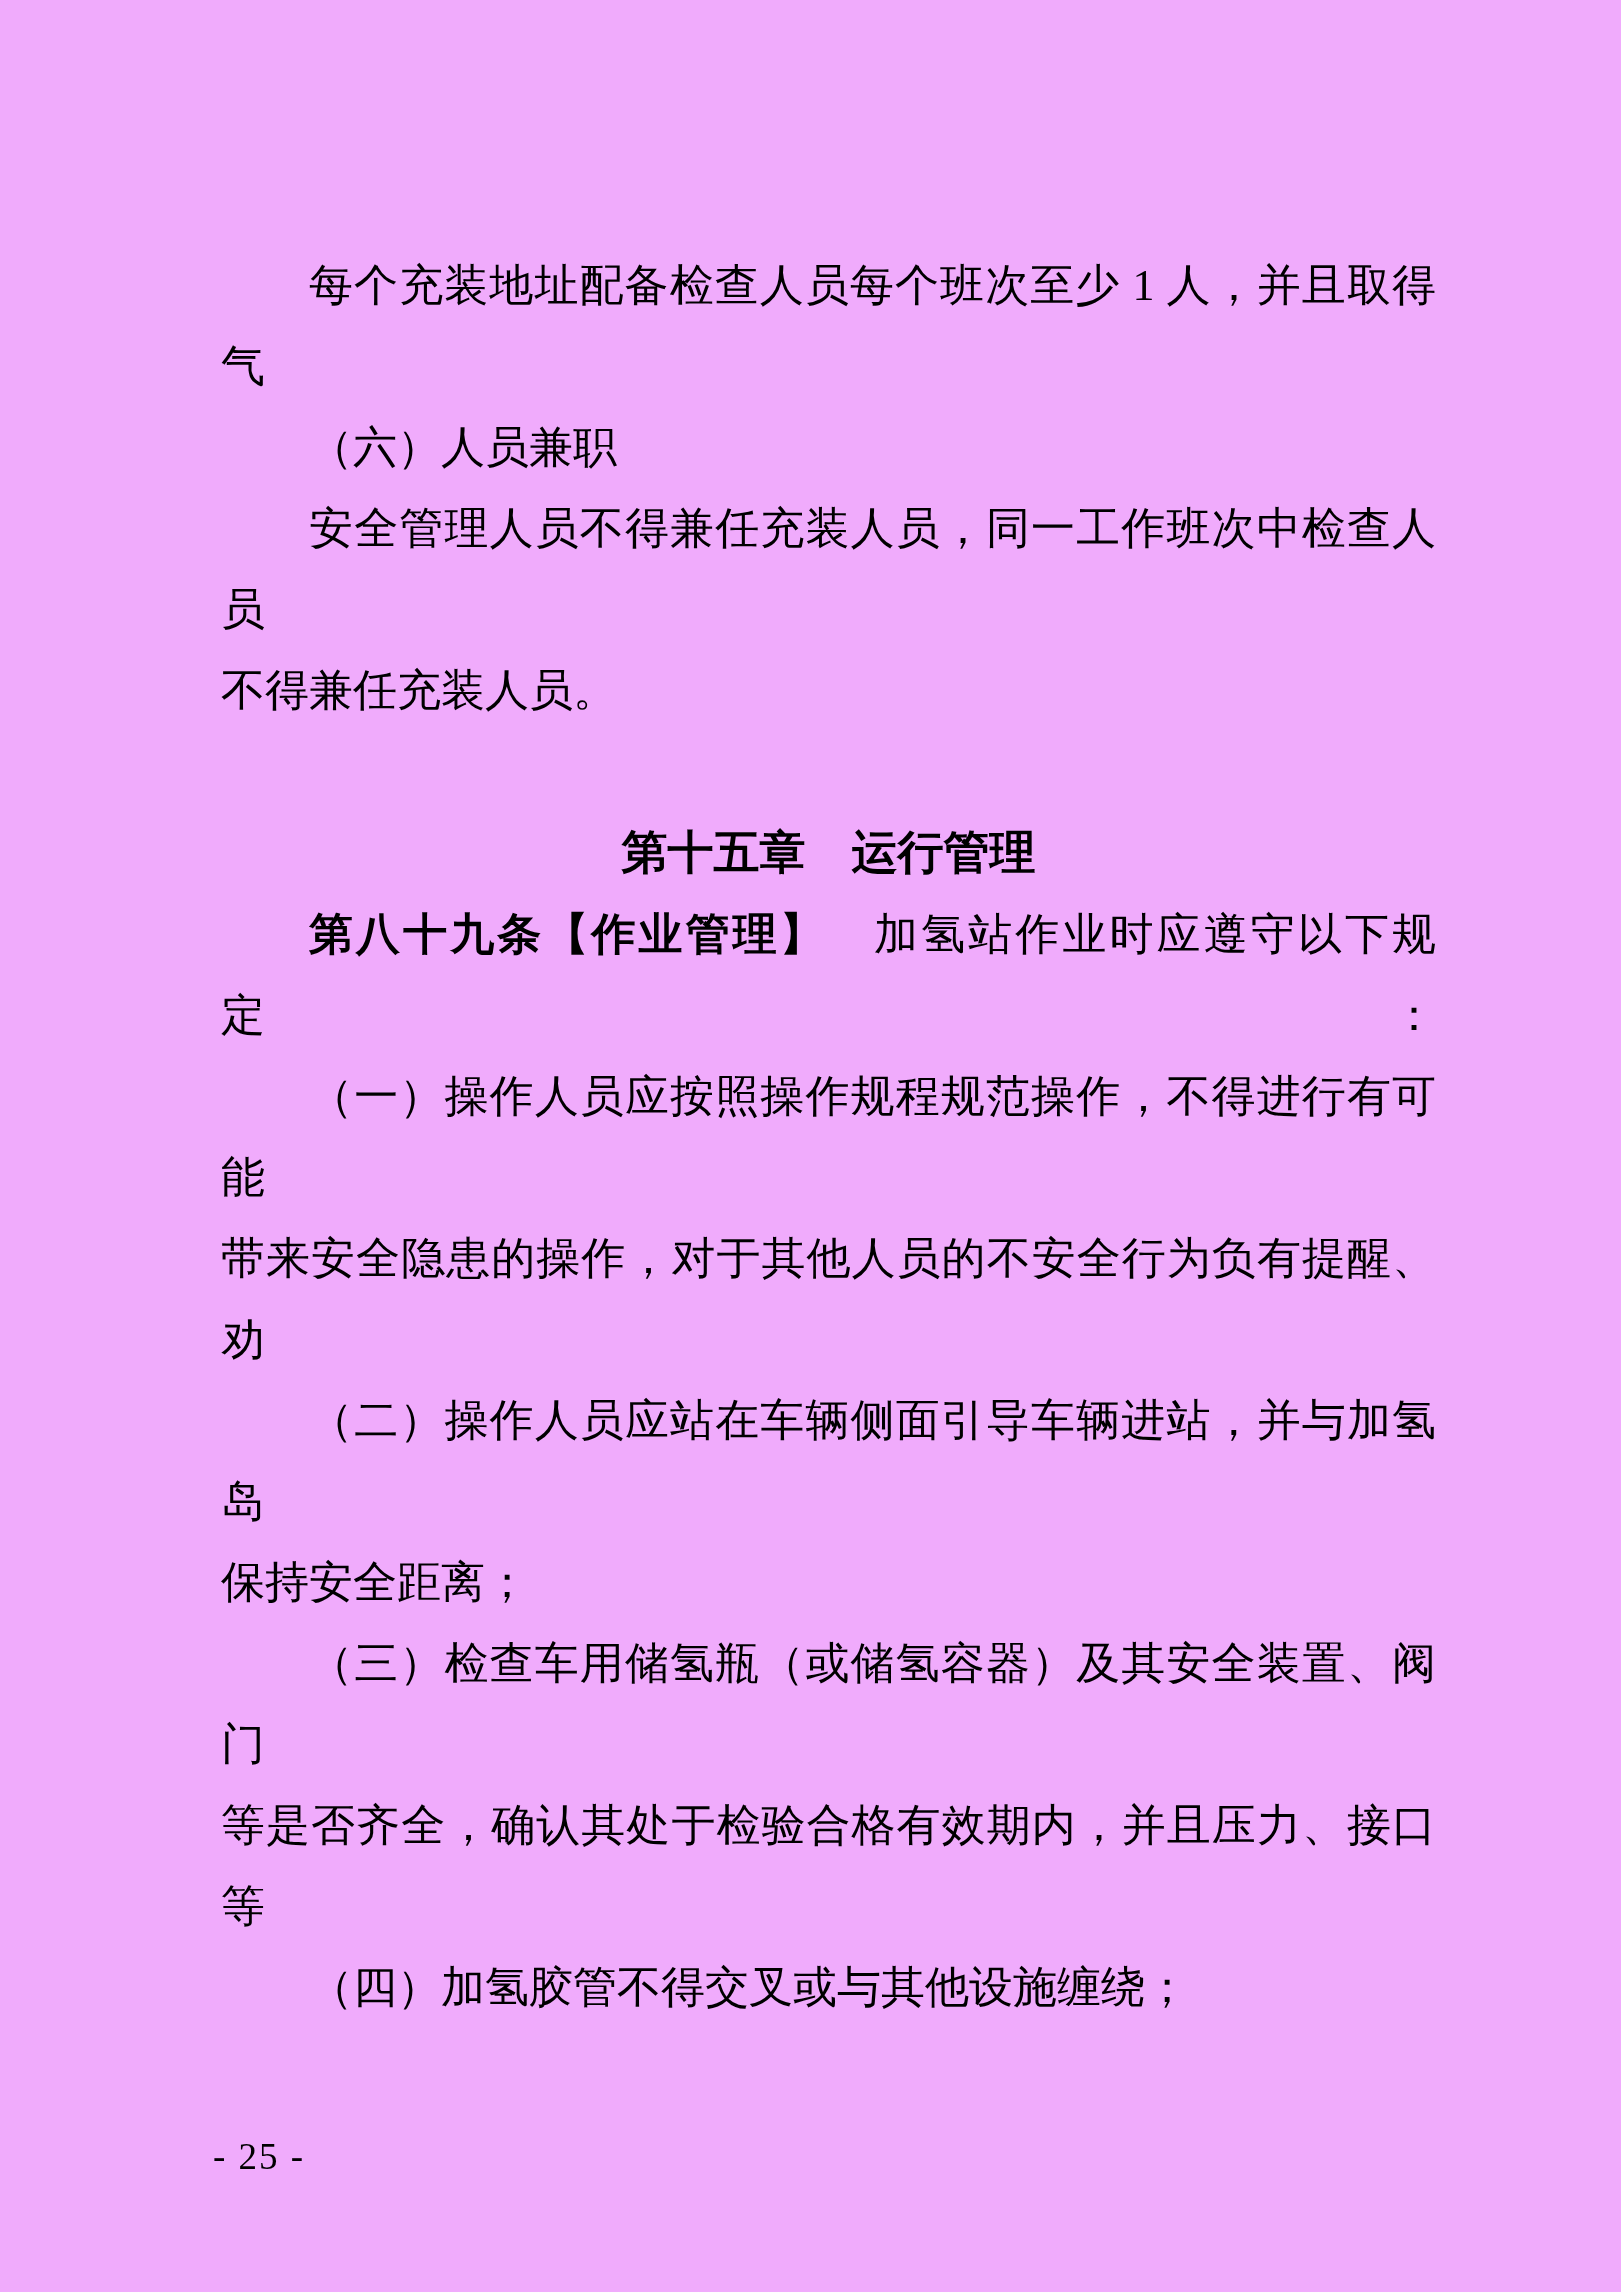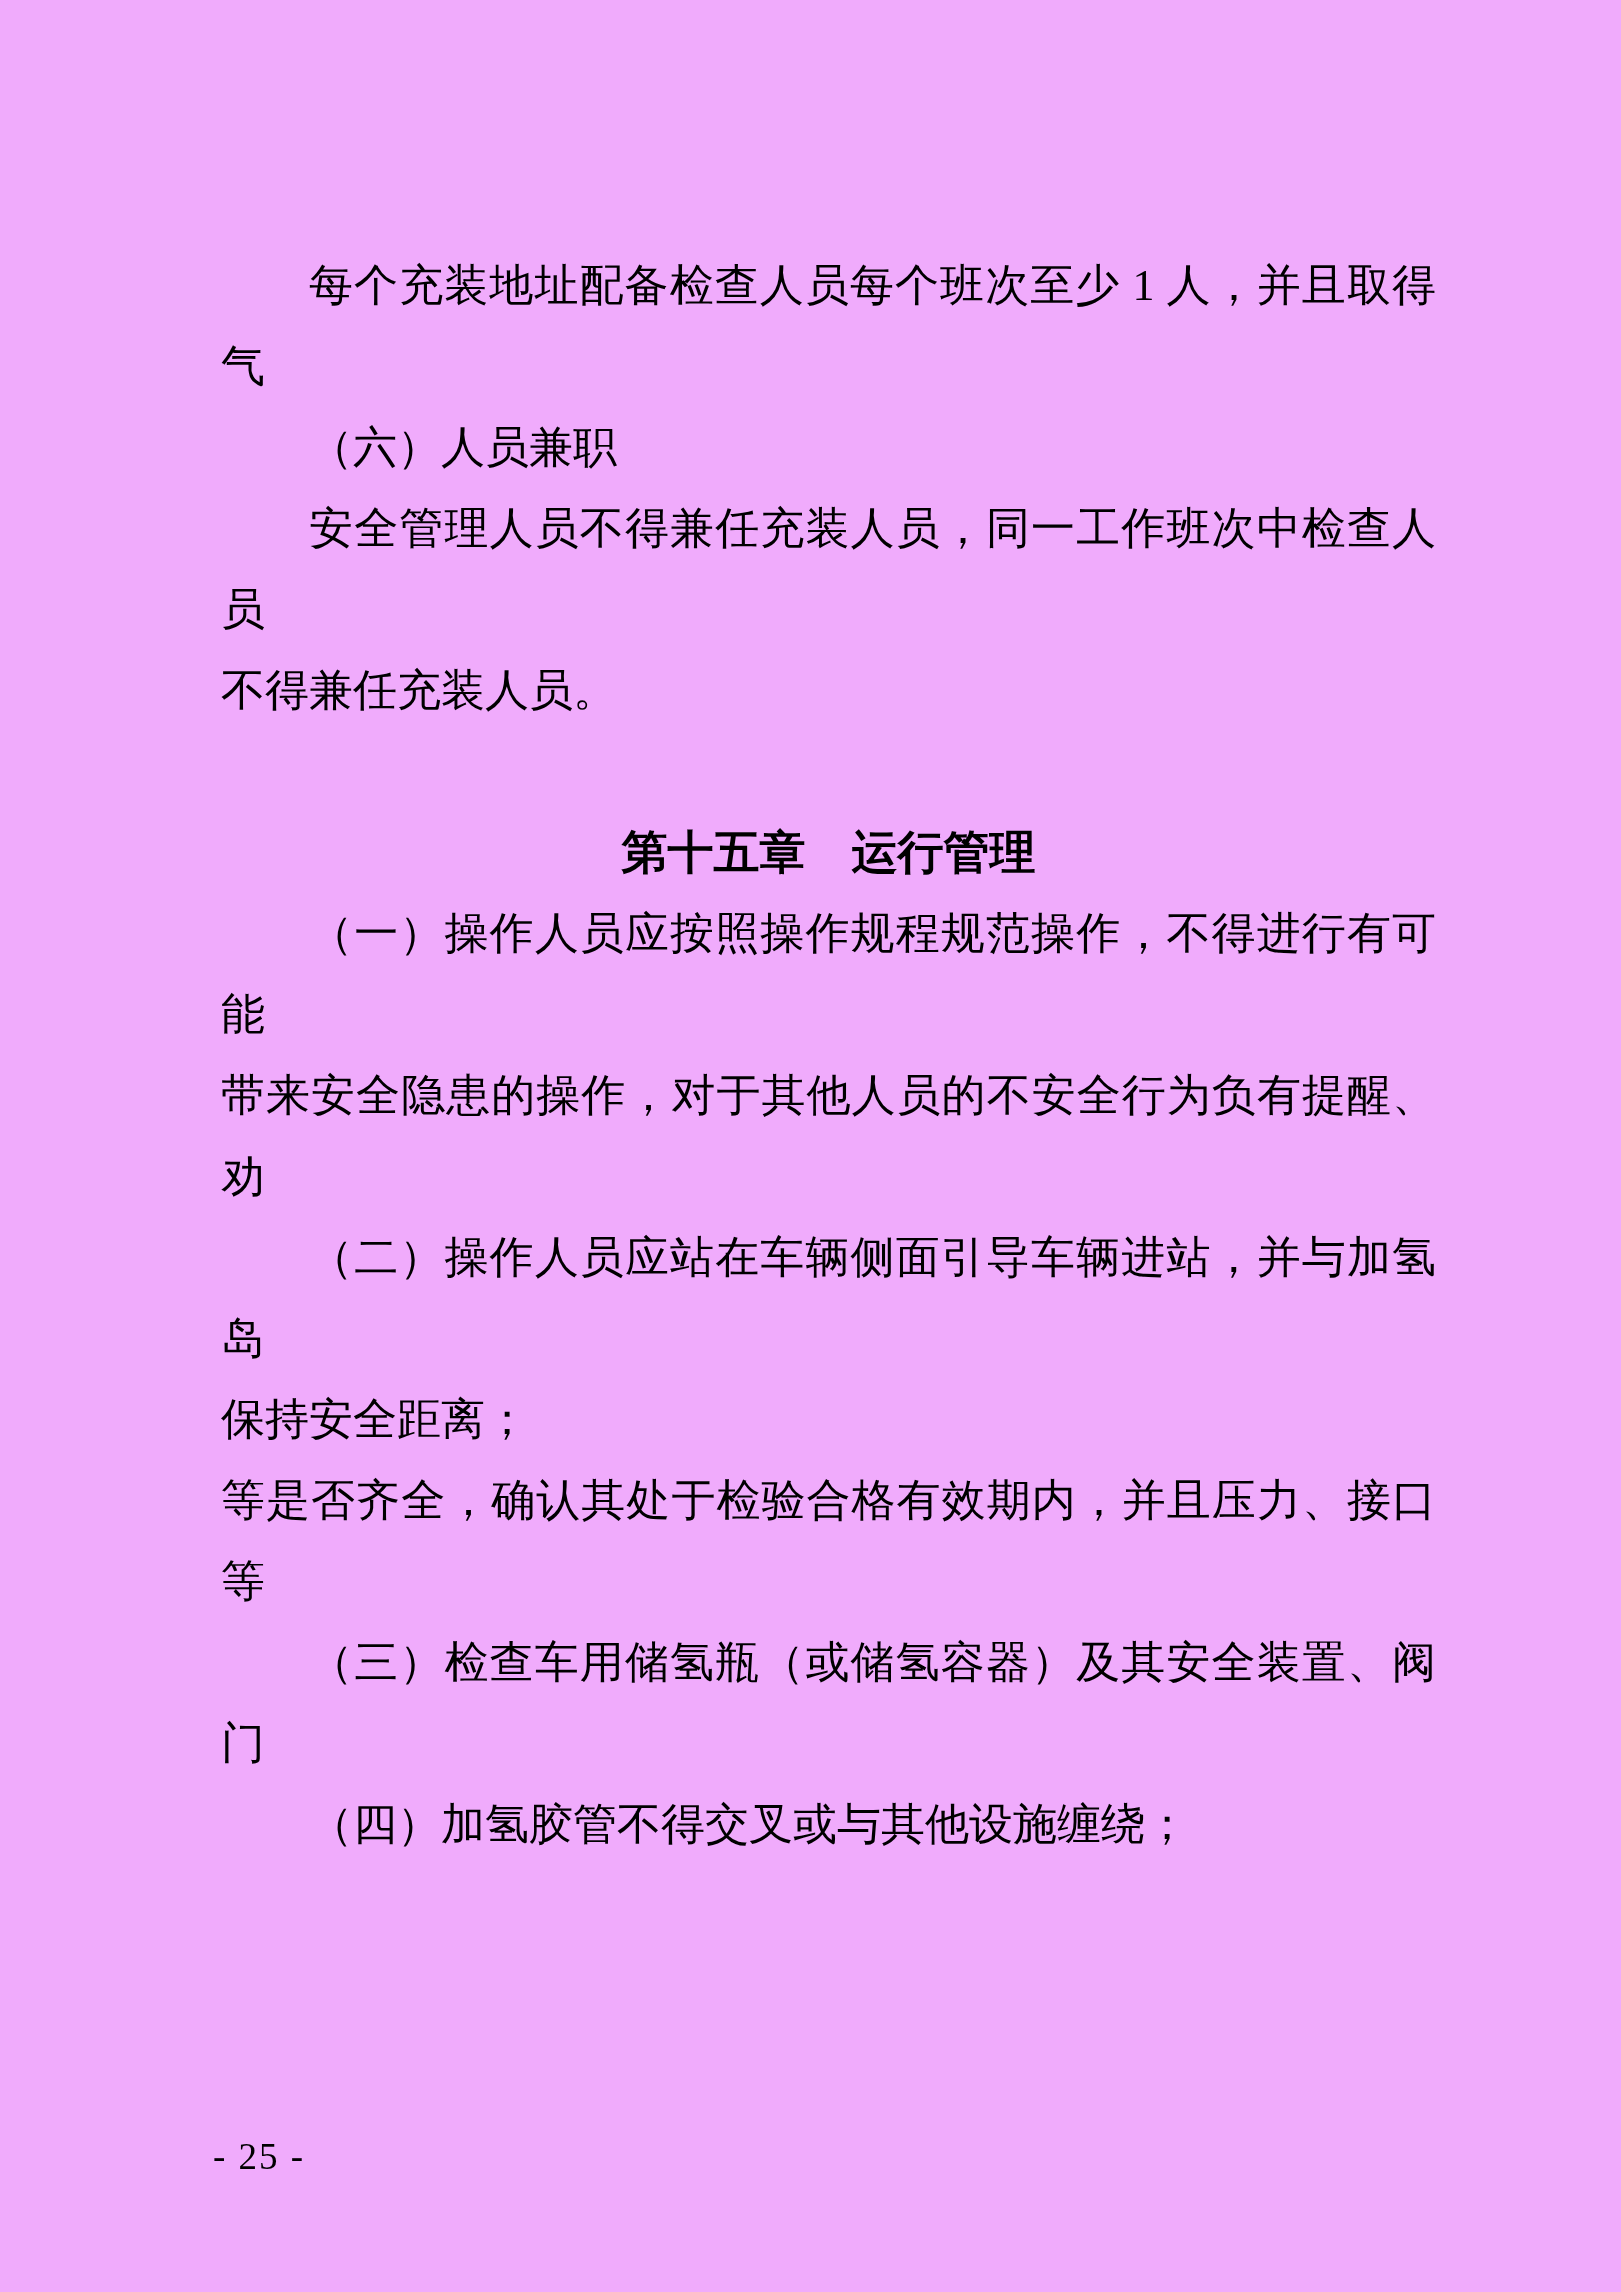--- a/index.html
+++ b/index.html
@@ -61,24 +61,25 @@
 <body>
 
 <div class="page">
   <div class="content" id="content">
       <div class="line indent fill"><span class="run">每个充装地址配备检查人员每个班次至少 1 人，并且取得气</span></div>
       <div class="line indent"><span class="run">（六）人员兼职</span></div>
       <div class="line indent fill"><span class="run">安全管理人员不得兼任充装人员，同一工作班次中检查人员</span></div>
       <div class="line"><span class="run">不得兼任充装人员。</span></div>
       <div class="line blank"></div>
       <div class="line heading"><span class="run bold">第十五章　运行管理</span></div>
+      <div class="line indent fill"><span class="run bold">第八十九条【作业管理】</span><span class="run">　加氢站作业时应遵守以下规定：</span></div>
       <div class="line indent fill"><span class="run">（一）操作人员应按照操作规程规范操作，不得进行有可能</span></div>
       <div class="line fill"><span class="run">带来安全隐患的操作，对于其他人员的不安全行为负有提醒、劝</span></div>
       <div class="line indent fill"><span class="run">（二）操作人员应站在车辆侧面引导车辆进站，并与加氢岛</span></div>
       <div class="line"><span class="run">保持安全距离；</span></div>
+      <div class="line indent fill"><span class="run">（三）检查车用储氢瓶（或储氢容器）及其安全装置、阀门</span></div>
       <div class="line fill"><span class="run">等是否齐全，确认其处于检验合格有效期内，并且压力、接口等</span></div>
-      <div class="line indent fill"><span class="run">（三）检查车用储氢瓶（或储氢容器）及其安全装置、阀门</span></div>
       <div class="line indent"><span class="run">（四）加氢胶管不得交叉或与其他设施缠绕；</span></div>
       <div class="line indent fill"></div>
     </div>
   <div class="page-number">- 25 -</div>
 </div>
 
 
 </body></html>

